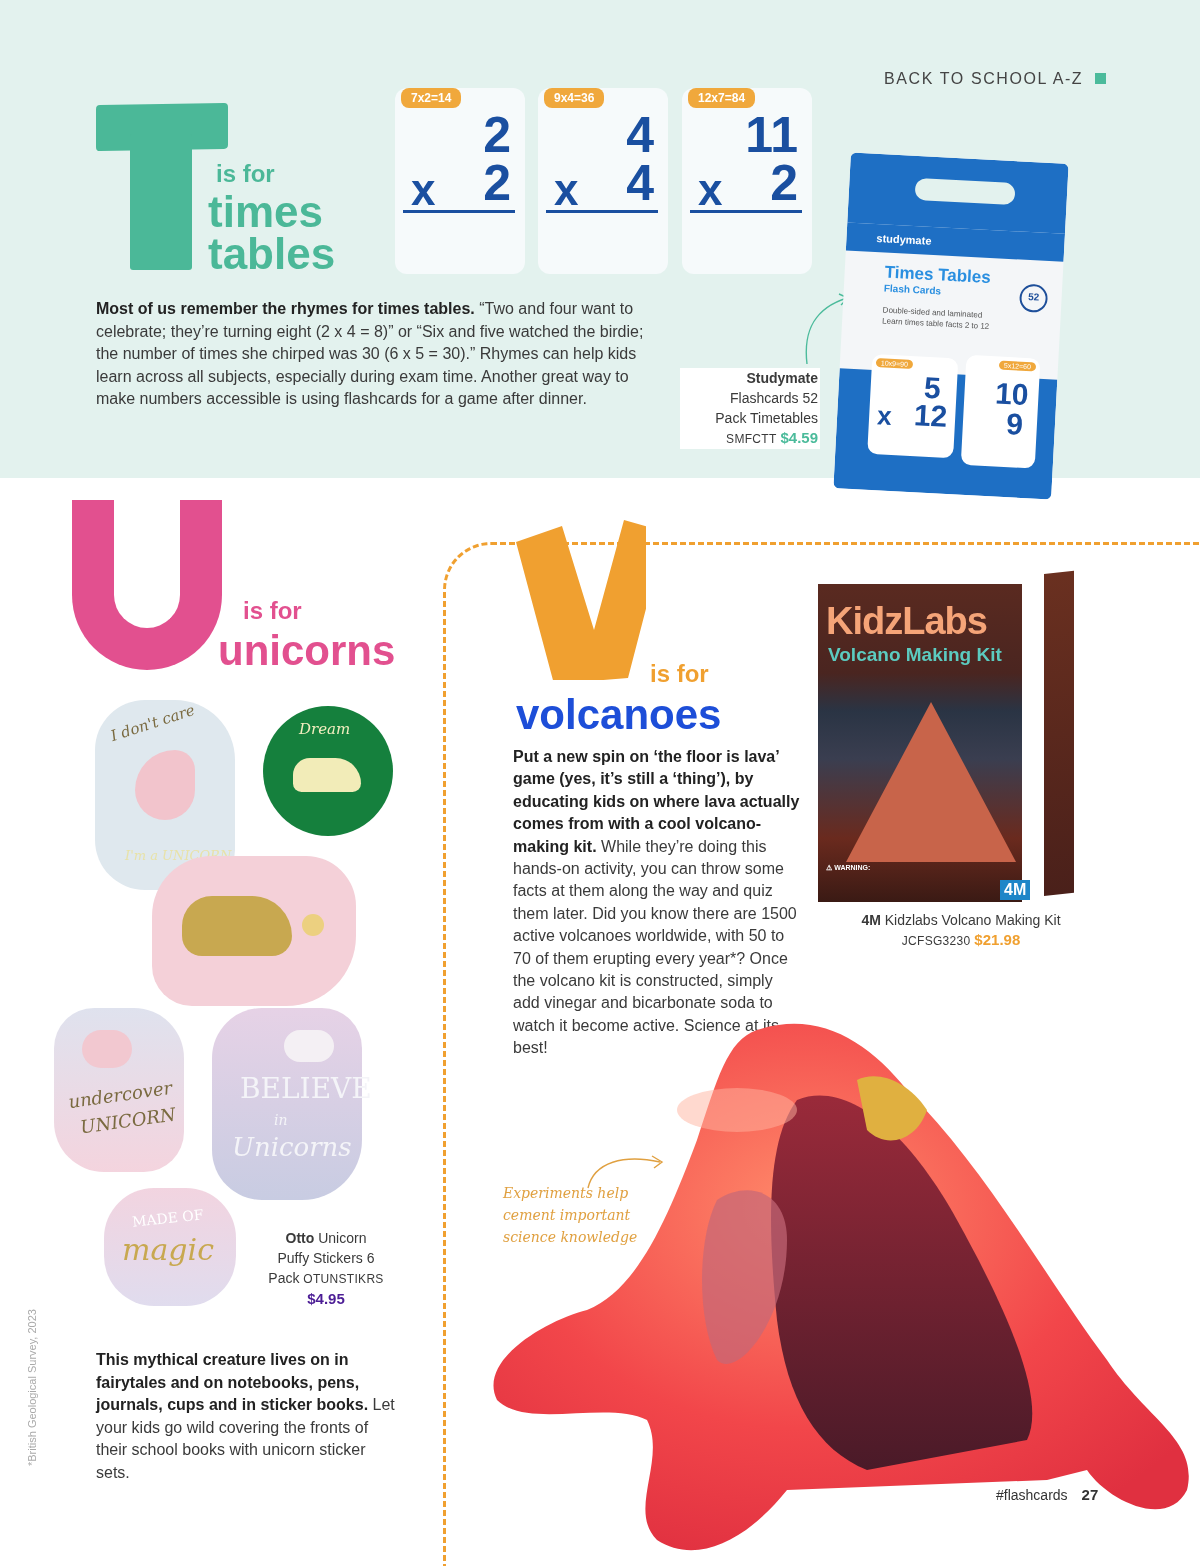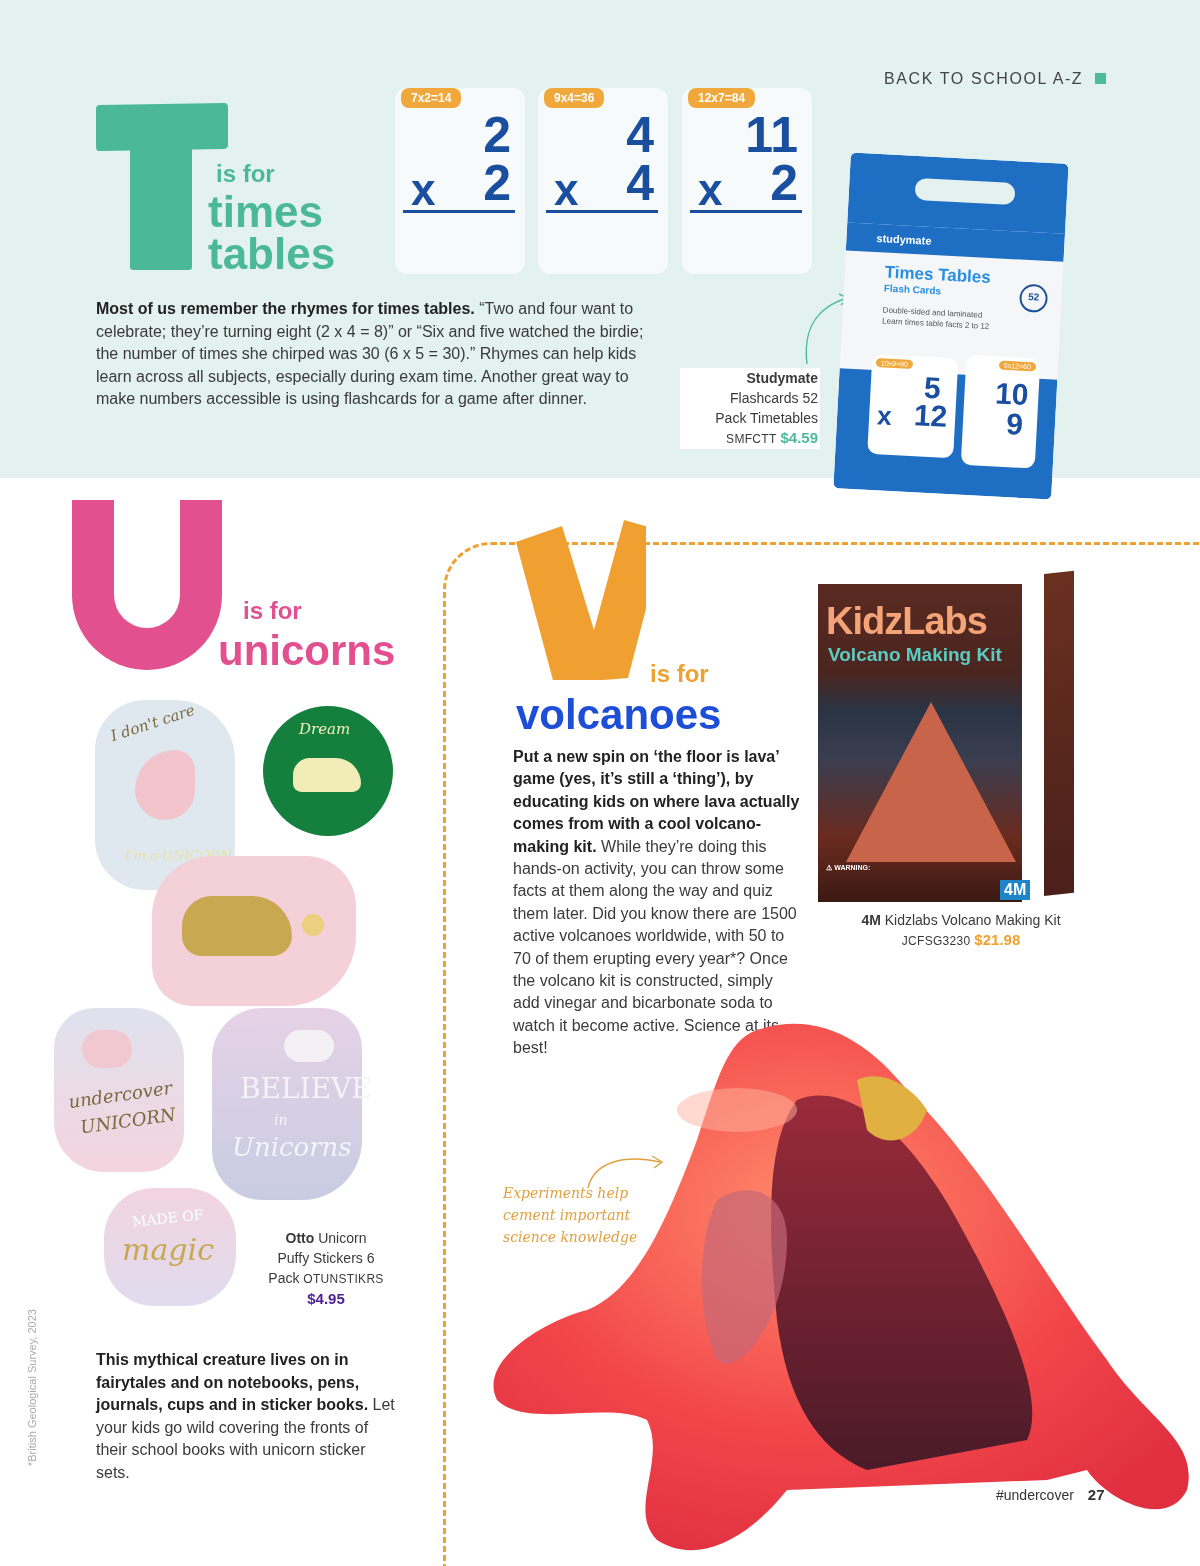--- a/index.html
+++ b/index.html
@@ -271,14 +271,14 @@
   <div>Experiments help</div>
   <div>cement important</div>
   <div>science knowledge</div>
 </div>
 <svg style="position:absolute;left:580px;top:1150px;" width="90" height="40">
   <path d="M8 38 C 14 12, 44 4, 80 12" stroke="#e0a040" stroke-width="1.4" fill="none"></path>
   <path d="M72 6 L82 12 L74 18" stroke="#e0a040" stroke-width="1.4" fill="none"></path>
 </svg>
 
 <div class="footer">
-  <span>#undercover</span><b>27</b>
+  <span>#flashcards</span><b>27</b>
 </div>
 
 </body></html>

